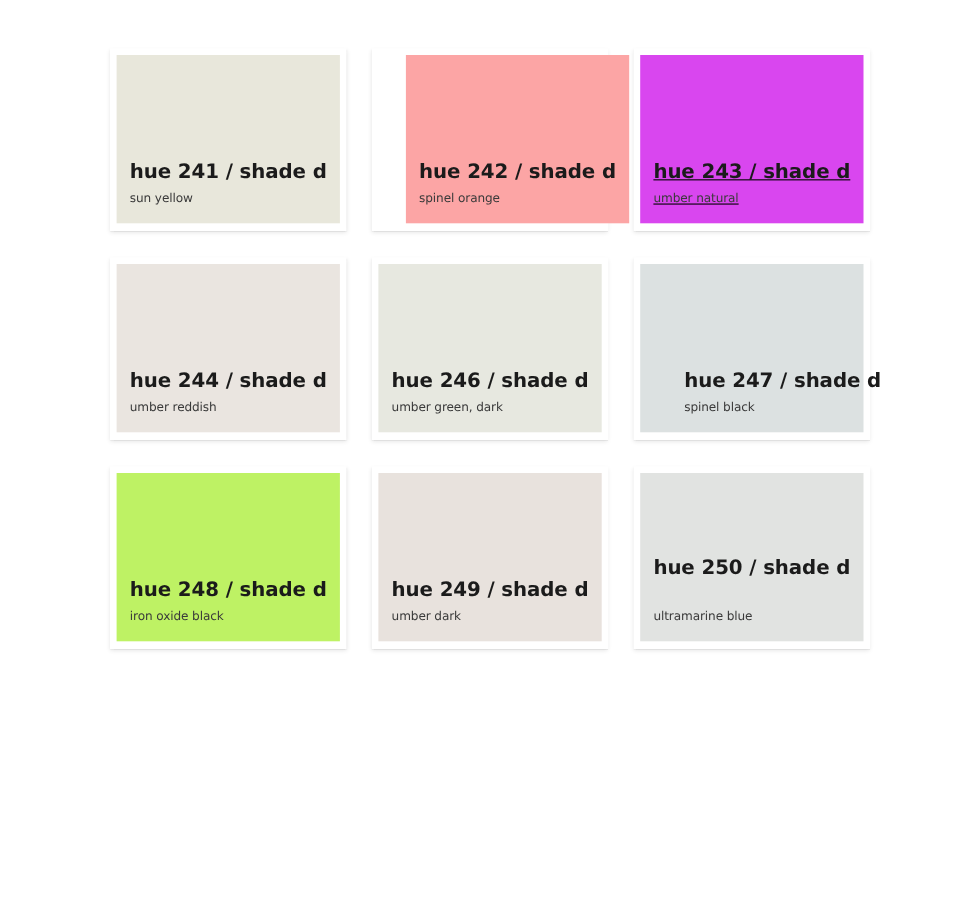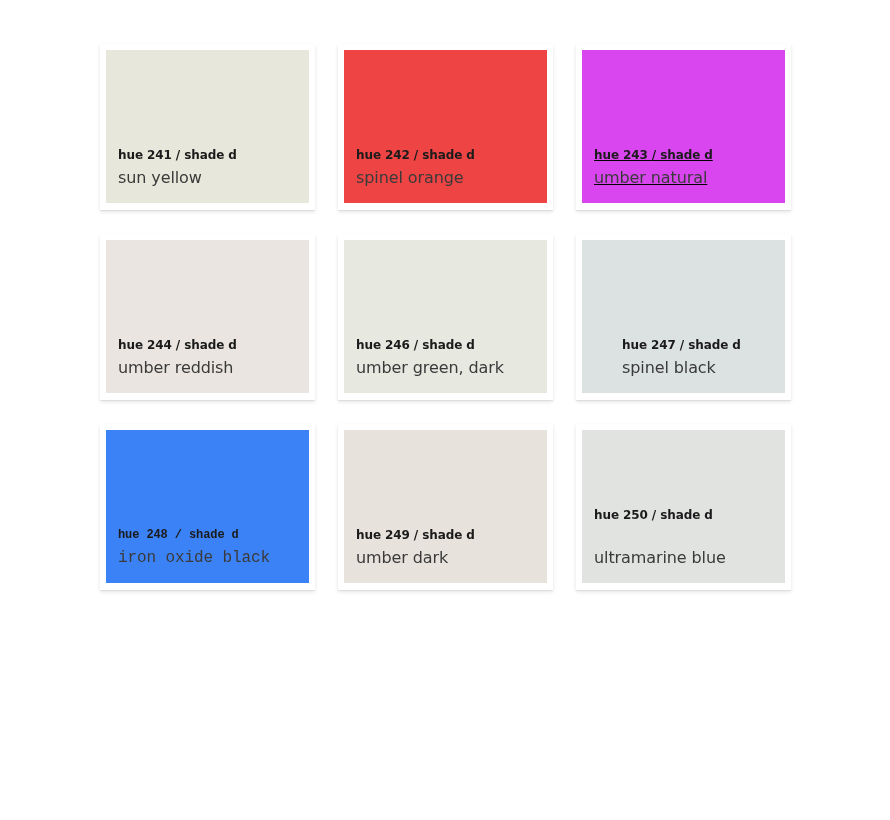--- a/index.html
+++ b/index.html
@@ -48,52 +48,52 @@
     width: 100%;
     height: 100%;
     box-sizing: border-box;
     padding: 0 0 0 12px;
     display: flex;
     flex-direction: column;
     justify-content: flex-end;
   }
 
   .swatch-code {
-    font-size: 12px;
+    font-size: 18px;
     font-weight: bold;
     color: #1b1b1b;
     letter-spacing: -0.1px;
     line-height: 1;
     margin: 0 0 9px 0;
     white-space: nowrap;
   }
 
   .swatch-name {
-    font-size: 16px;
+    font-size: 11px;
     font-weight: normal;
     color: #3a3a3a;
     letter-spacing: -0.1px;
     line-height: 1;
     margin: 0 0 17px 0;
     white-space: nowrap;
   }
 </style>
 </head>
 <body>
 
 <div id="swatch-grid">
   <div class="grid-inner">
       <div class="swatch-card">
         <div class="swatch-fill" style="background: rgb(232, 231, 219);">
           <div class="swatch-code">hue 241 / shade d</div>
           <div class="swatch-name">sun yellow</div>
         </div>
       </div>
       <div class="swatch-card">
-        <div class="swatch-fill" style="background: #ef4444;">
+        <div class="swatch-fill" style="background: #fca5a5; margin-left: 25px;">
           <div class="swatch-code">hue 242 / shade d</div>
           <div class="swatch-name">spinel orange</div>
         </div>
       </div>
       <div class="swatch-card">
         <div class="swatch-fill" style="background: #d946ef; text-decoration: underline;">
           <div class="swatch-code">hue 243 / shade d</div>
           <div class="swatch-name">umber natural</div>
         </div>
       </div>
@@ -109,21 +109,21 @@
           <div class="swatch-name">umber green, dark</div>
         </div>
       </div>
       <div class="swatch-card">
         <div class="swatch-fill" style="background: rgb(220, 225, 225); padding-left: 40px;">
           <div class="swatch-code">hue 247 / shade d</div>
           <div class="swatch-name">spinel black</div>
         </div>
       </div>
       <div class="swatch-card">
-        <div class="swatch-fill" style="background: #3b82f6; font-family: Liberation Mono, monospace;">
+        <div class="swatch-fill" style="background: #bef264;">
           <div class="swatch-code">hue 248 / shade d</div>
           <div class="swatch-name">iron oxide black</div>
         </div>
       </div>
       <div class="swatch-card">
         <div class="swatch-fill" style="background: rgb(232, 226, 221);">
           <div class="swatch-code">hue 249 / shade d</div>
           <div class="swatch-name">umber dark</div>
         </div>
       </div>

